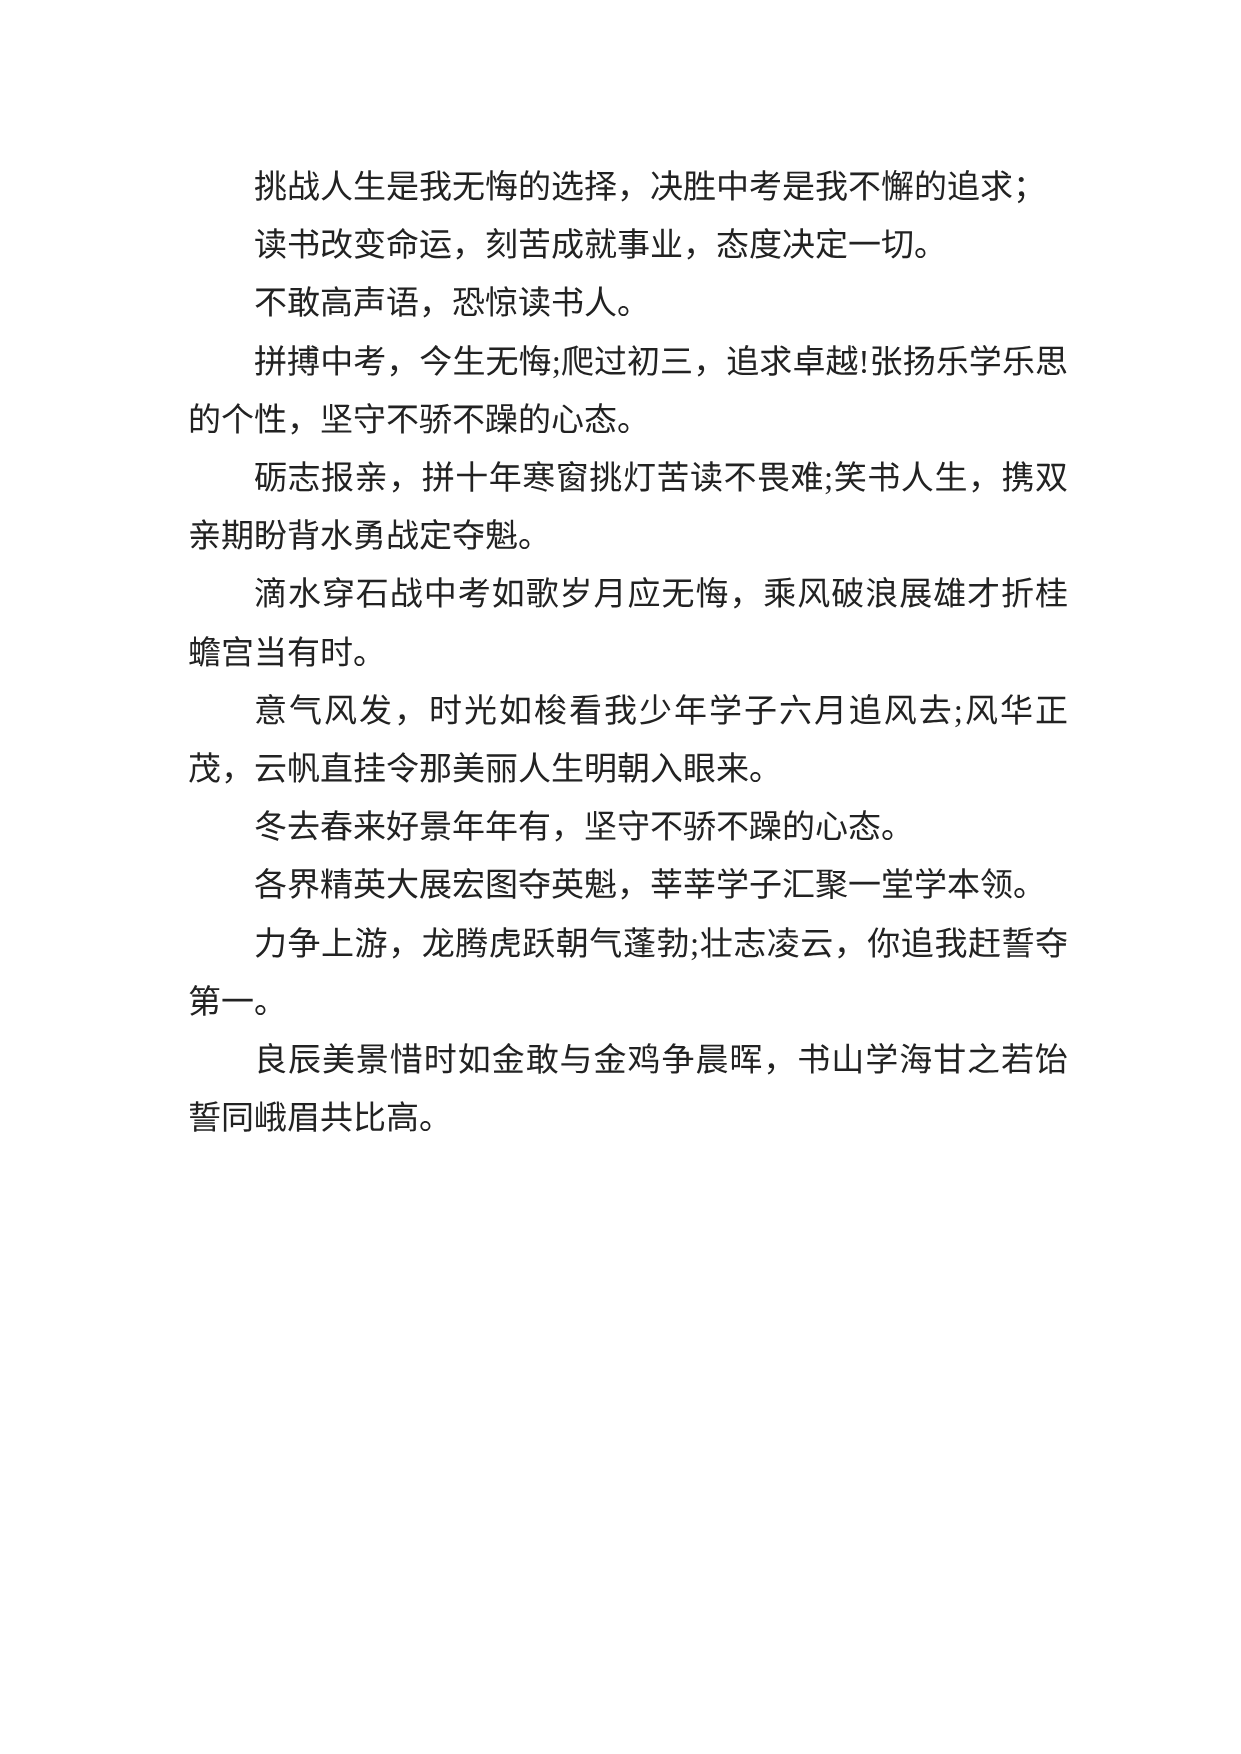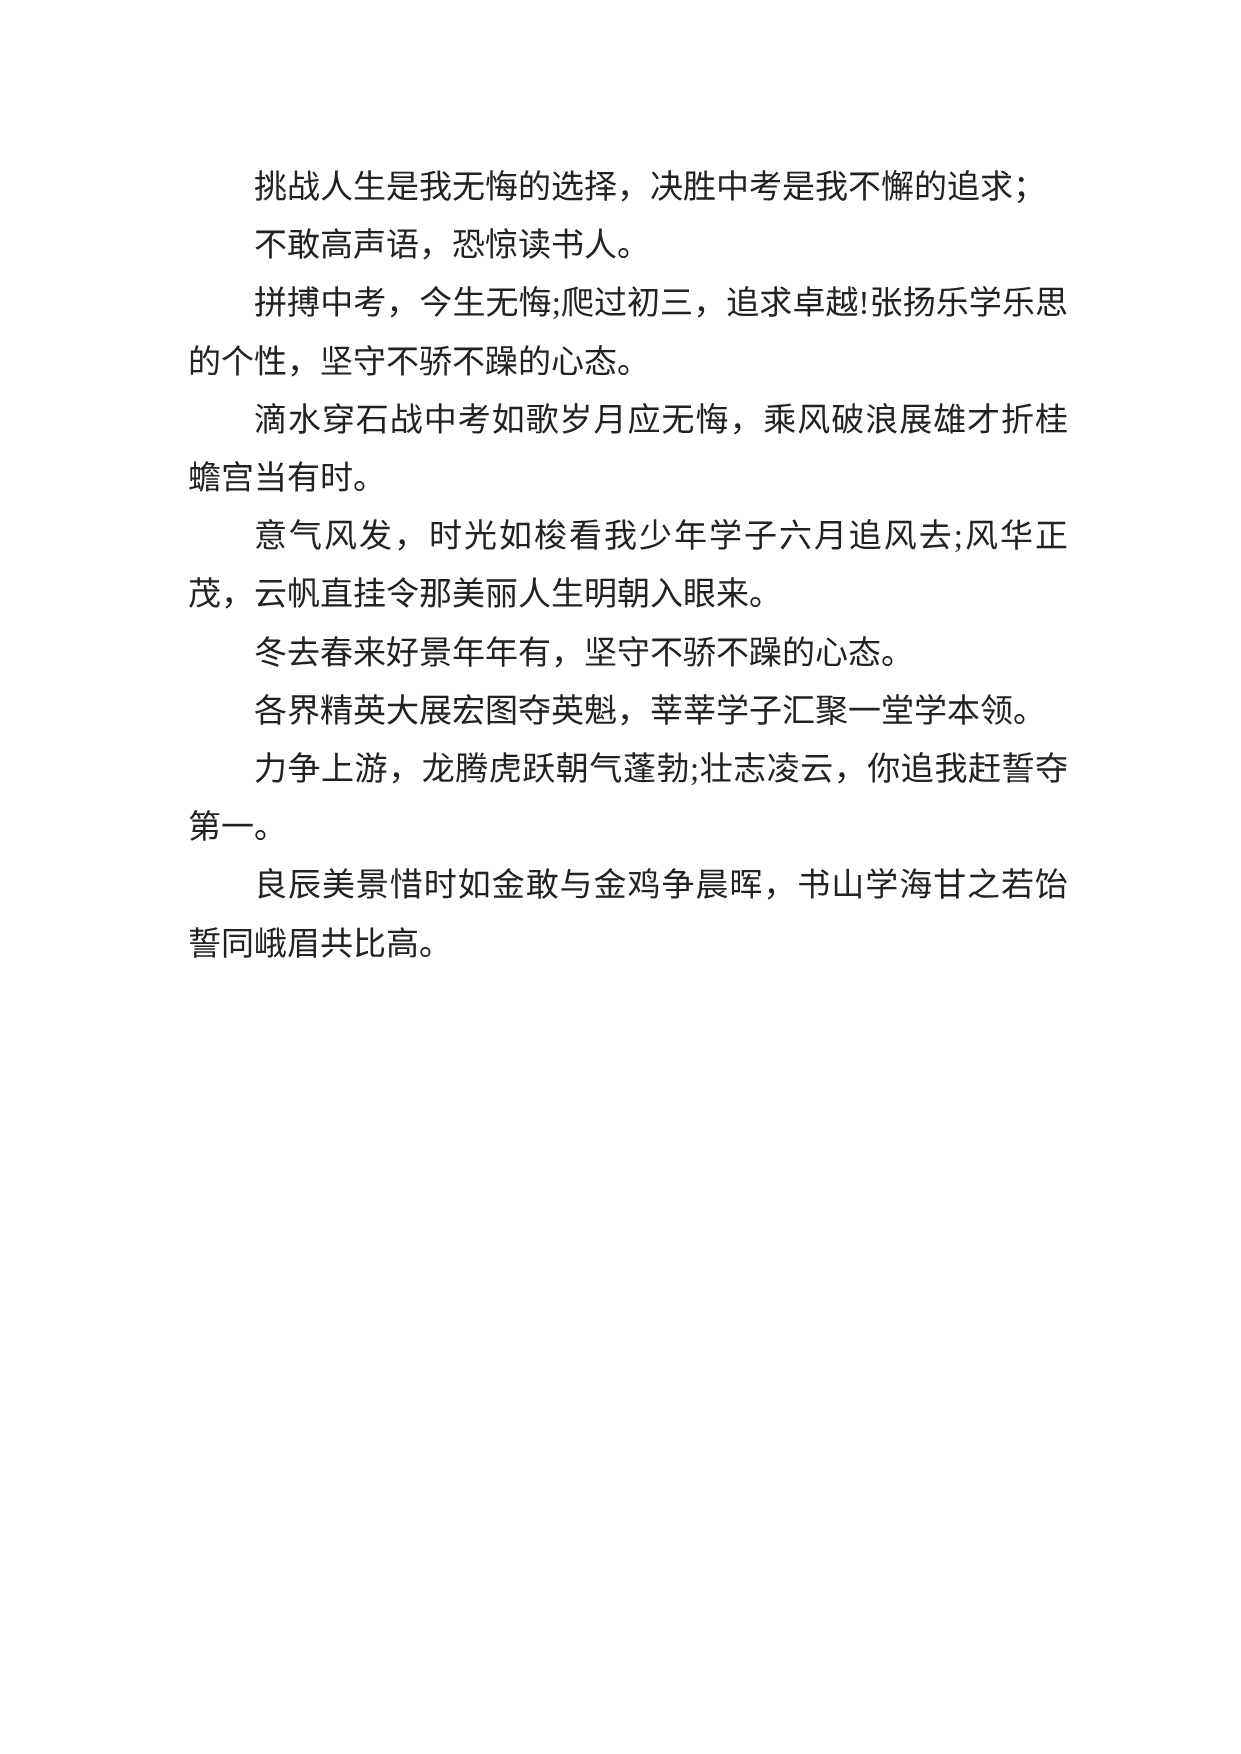--- a/index.html
+++ b/index.html
@@ -33,22 +33,24 @@
     text-align: justify;
     color: #222222;
   }
 </style>
 </head>
 <body>
 
 <div class="page" style="background: rgb(255, 255, 255);">
   <div class="doc-content" style="color: rgb(34, 34, 34);">
       <p>挑战人生是我无悔的选择，决胜中考是我不懈的追求；</p>
+      <p>读书改变命运，刻苦成就事业，态度决定一切。</p>
       <p>不敢高声语，恐惊读书人。</p>
       <p>拼搏中考，今生无悔;爬过初三，追求卓越!张扬乐学乐思的个性，坚守不骄不躁的心态。</p>
+      <p>砺志报亲，拼十年寒窗挑灯苦读不畏难;笑书人生，携双亲期盼背水勇战定夺魁。</p>
       <p>滴水穿石战中考如歌岁月应无悔，乘风破浪展雄才折桂蟾宫当有时。</p>
       <p>意气风发，时光如梭看我少年学子六月追风去;风华正茂，云帆直挂令那美丽人生明朝入眼来。</p>
       <p>冬去春来好景年年有，坚守不骄不躁的心态。</p>
       <p>各界精英大展宏图夺英魁，莘莘学子汇聚一堂学本领。</p>
       <p>力争上游，龙腾虎跃朝气蓬勃;壮志凌云，你追我赶誓夺第一。</p>
       <p>良辰美景惜时如金敢与金鸡争晨晖，书山学海甘之若饴誓同峨眉共比高。</p>
     </div>
 </div>
 
 </body></html>

